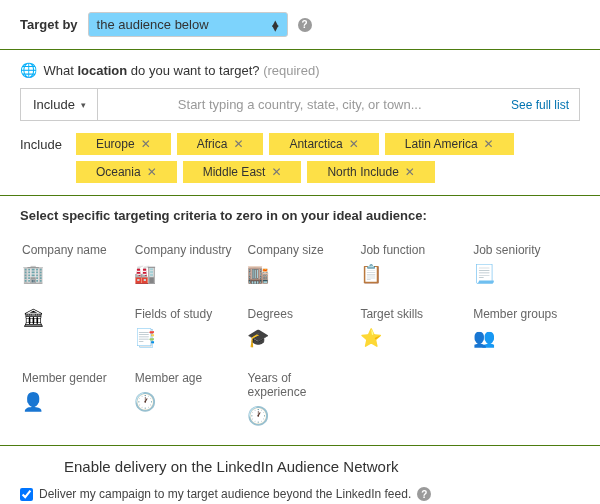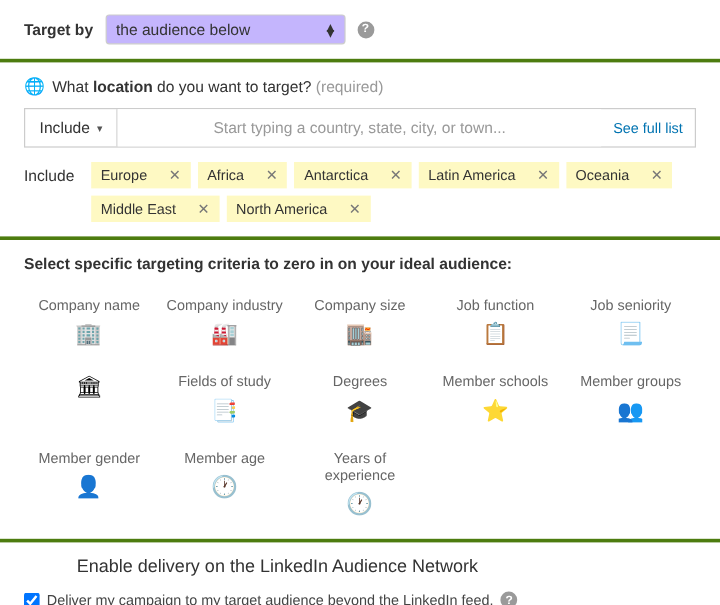--- a/index.html
+++ b/index.html
@@ -1,37 +1,37 @@
 <!DOCTYPE html>
 <html><head>
 <meta charset="utf-8">
 <style>
 * { box-sizing: border-box; margin: 0; padding: 0; }
 body { font-family: -apple-system, "Helvetica Neue", Arial, sans-serif; font-size: 13px; color: #333; background: #fff; width: 600px; }
-.section { padding: 12px 20px; border-bottom: 3px solid #4d7c0f; }
+.section { padding: 12px 20px; border-bottom: 1px solid #4d7c0f; }
 .row { display: flex; align-items: center; gap: 10px; }
 .label-bold { font-weight: 600; font-size: 13px; }
-.select { border: 1px solid #ccc; border-radius: 3px; background: #c4b5fd; padding: 4px 8px; font-size: 13px; min-width: 200px; display: flex; justify-content: space-between; align-items: center; cursor: pointer; }
+.select { border: 1px solid #ccc; border-radius: 3px; background: #7dd3fc; padding: 4px 8px; font-size: 13px; min-width: 200px; display: flex; justify-content: space-between; align-items: center; cursor: pointer; }
 .help-icon { width: 14px; height: 14px; border-radius: 50%; background: #9a9a9a; color: #fff; font-size: 10px; display: inline-flex; align-items: center; justify-content: center; font-weight: bold; cursor: default; }
 .loc-header { display: flex; align-items: center; gap: 6px; margin-bottom: 10px; }
 .globe { font-size: 14px; }
 .required { color: #999; font-weight: normal; margin-top: 15px; }
 .loc-input-row { display: flex; border: 1px solid #ccc; }
 .include-drop { border-right: 1px solid #ccc; padding: 8px 12px; display: flex; align-items: center; gap: 6px; cursor: pointer; }
 .loc-input { flex: 1; border: none; padding: 8px; font-size: 13px; color: #333; outline: none; text-align: center; }
 .loc-input::placeholder { color: #999; }
 .see-full { color: #0073b1; font-size: 12px; text-decoration: none; padding: 8px 10px; display: flex; align-items: center; }
 .tags-row { display: flex; align-items: flex-start; gap: 14px; margin-top: 12px; }
 .tags-label { font-size: 13px; color: #333; padding-top: 4px; }
 .tags { display: flex; flex-wrap: wrap; gap: 6px; }
-.tag { background: #fef9c3; padding: 4px 8px; font-size: 12px; display: flex; align-items: center; gap: 18px; }
+.tag { background: #fde047; padding: 4px 20px; font-size: 12px; display: flex; align-items: center; gap: 6px; }
 .tag-x { color: #777; cursor: pointer; font-size: 12px; }
 .criteria-head { font-weight: 600; margin-bottom: 14px; }
 .criteria-grid { display: grid; grid-template-columns: repeat(5, 1fr); gap: 10px 4px; }
-.crit { text-align: center; padding: 6px 2px; cursor: pointer; }
+.crit { padding: 6px 2px; cursor: pointer; }
 .crit-label { color: #666; font-size: 12px; margin-bottom: 6px; display: block; }
 .crit-icon { font-size: 18px; color: #000; }
 .enable-head { font-size: 15px; margin-bottom: 12px; margin-left: 44px; }
 .check-row { display: flex; align-items: center; gap: 6px; font-size: 12px; color: #444; }
 .check-row input { margin: 0; }
 .caret { font-size: 9px; color: #555; }
 .caret-stack { line-height: 5px; text-align: center; }
 </style>
 </head>
 <body>
@@ -83,39 +83,39 @@
         </span>
         <span class="tag">
           <span>Oceania</span>
           <span class="tag-x">✕</span>
         </span>
         <span class="tag">
           <span>Middle East</span>
           <span class="tag-x">✕</span>
         </span>
         <span class="tag">
-          <span>North America</span>
+          <span>North Include</span>
           <span class="tag-x">✕</span>
         </span>
       </div>
   </div>
 </div>
 
 <div class="section">
   <div class="criteria-head">Select specific targeting criteria to zero in on your ideal audience:</div>
   <div class="criteria-grid" id="crit-grid">
       <div class="crit"><span class="crit-label">Company name</span><span class="crit-icon">🏢</span></div>
       <div class="crit"><span class="crit-label">Company industry</span><span class="crit-icon">🏭</span></div>
       <div class="crit"><span class="crit-label">Company size</span><span class="crit-icon">🏬</span></div>
       <div class="crit"><span class="crit-label">Job function</span><span class="crit-icon">📋</span></div>
       <div class="crit"><span class="crit-label">Job seniority</span><span class="crit-icon">📃</span></div>
       <div class="crit"><span class="crit-icon">🏛</span></div>
       <div class="crit"><span class="crit-label">Fields of study</span><span class="crit-icon">📑</span></div>
       <div class="crit"><span class="crit-label">Degrees</span><span class="crit-icon">🎓</span></div>
-      <div class="crit"><span class="crit-label">Member schools</span><span class="crit-icon">⭐</span></div>
+      <div class="crit"><span class="crit-label">Target skills</span><span class="crit-icon">⭐</span></div>
       <div class="crit"><span class="crit-label">Member groups</span><span class="crit-icon">👥</span></div>
       <div class="crit"><span class="crit-label">Member gender</span><span class="crit-icon">👤</span></div>
       <div class="crit"><span class="crit-label">Member age</span><span class="crit-icon">🕐</span></div>
       <div class="crit"><span class="crit-label">Years of experience</span><span class="crit-icon">🕐</span></div>
     </div>
 </div>
 
 <div class="section">
   <div class="enable-head">Enable delivery on the LinkedIn Audience Network</div>
   <label class="check-row">

